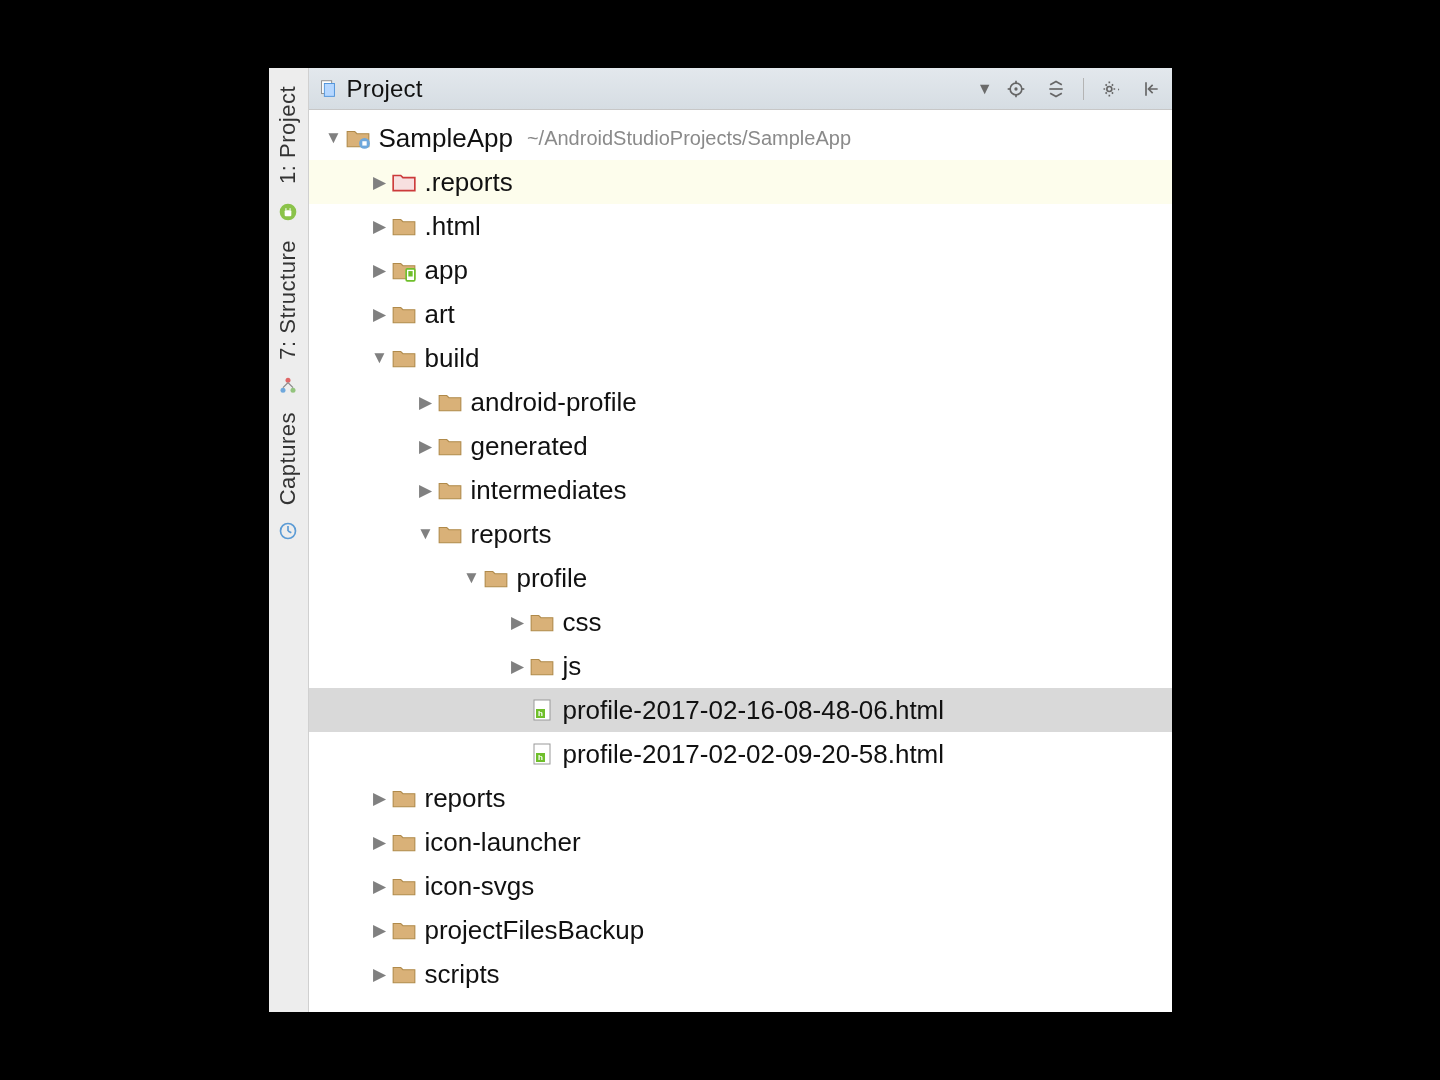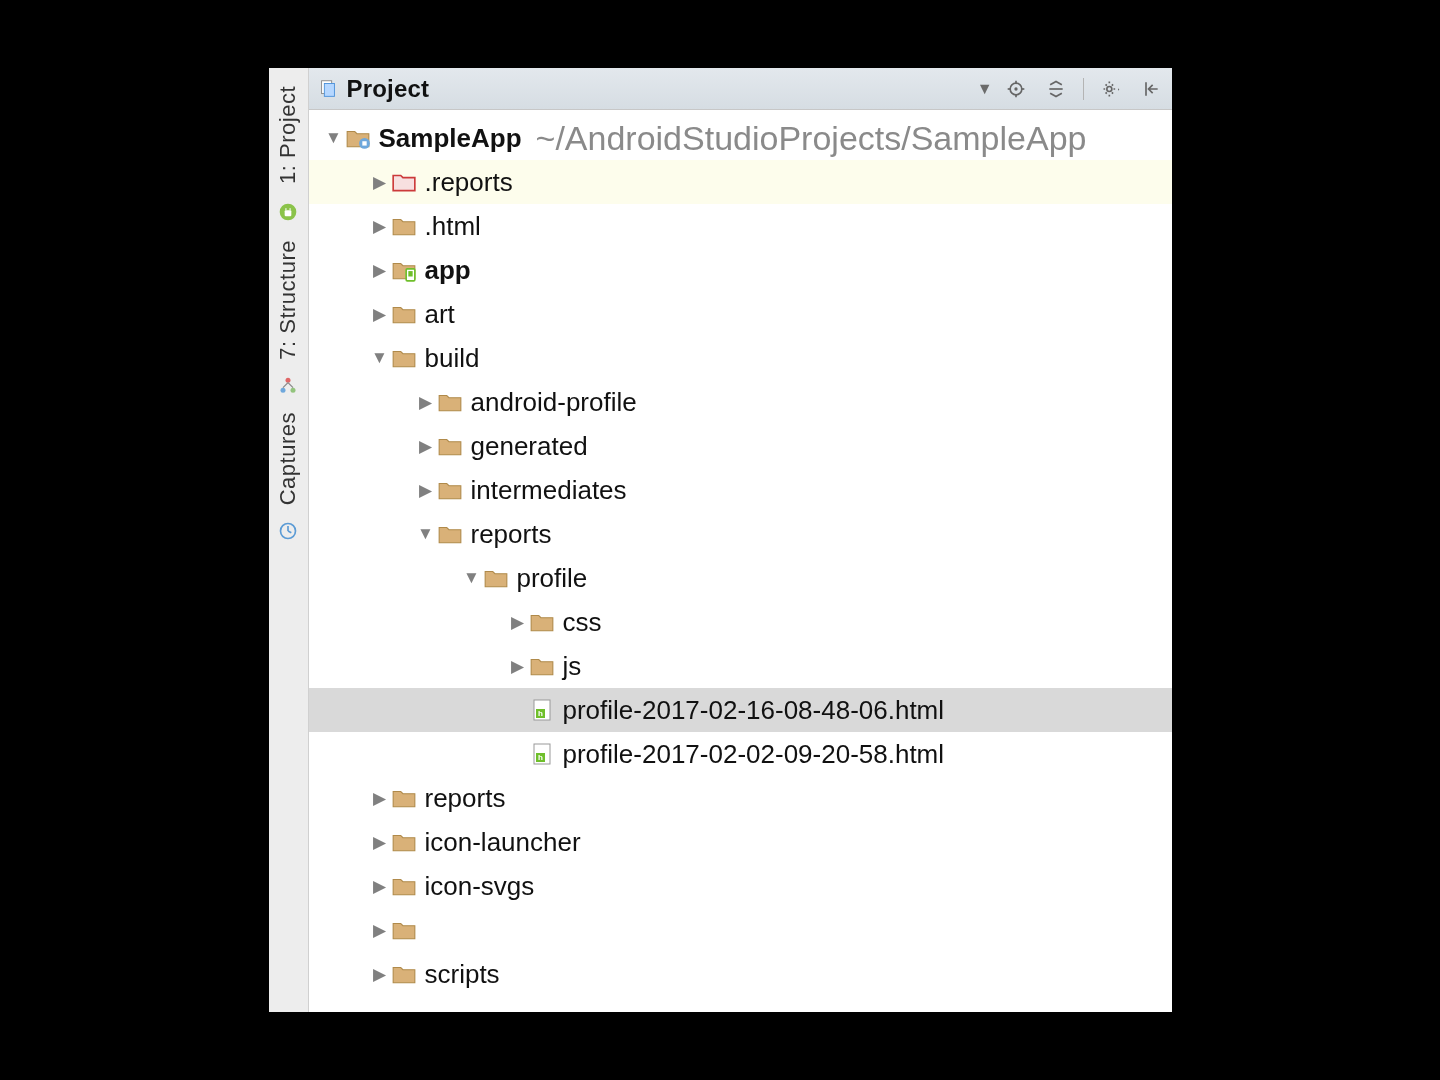--- a/index.html
+++ b/index.html
@@ -62,21 +62,20 @@
       border-bottom: 1px solid #c7c7c7;
       display: flex;
       align-items: center;
       padding: 0 8px;
     }
     .title-left {
       display: flex;
       align-items: center;
       gap: 8px;
       flex: 1;
-      font-weight: bold;
     }
     .title-text {
       font-size: 24px;
       color: #111;
       letter-spacing: 0.2px;
     }
     .title-icon-project {
       width:22px;height:22px;
     }
     .dropdown-arrow {
@@ -129,22 +128,22 @@
     }
     .arrow.empty { visibility:hidden; }
     .node-icon {
       width: 26px;
       height: 26px;
       margin-right: 8px;
       flex-shrink:0;
       display:flex;align-items:center;justify-content:center;
     }
     .label { }
-    .label.bold { font-weight: 700; }
-    .path-hint { color: #8a8a8a; margin-left: 14px; font-size: 34px; }
+    .label.bold { font-weight: 400; }
+    .path-hint { color: #8a8a8a; margin-left: 14px; font-size: 20px; }
     
   </style>
 </head>
 <body>
 
 <div class="app-window">
   <div class="left-rail">
     <div class="rail-tab">1: Project</div>
     <div class="rail-icon android">
       <svg viewBox="0 0 24 24">
@@ -412,20 +411,21 @@
           <span class="label">icon-svgs</span>
         </div>
         <div class="row">
           <span class="indent" style="width: 60px;"></span>
           <span class="arrow">▶</span>
           <span class="node-icon">
             <svg viewBox="0 0 24 24" width="26" height="26">
               <path d="M2 6 L9 6 L11 8 L22 8 L22 20 L2 20 Z" fill="#d9b178" stroke="#b08a4a" stroke-width="1"></path>
             </svg>
           </span>
+          <span class="label">projectFilesBackup</span>
         </div>
         <div class="row">
           <span class="indent" style="width: 60px;"></span>
           <span class="arrow">▶</span>
           <span class="node-icon">
             <svg viewBox="0 0 24 24" width="26" height="26">
               <path d="M2 6 L9 6 L11 8 L22 8 L22 20 L2 20 Z" fill="#d9b178" stroke="#b08a4a" stroke-width="1"></path>
             </svg>
           </span>
           <span class="label">scripts</span>

